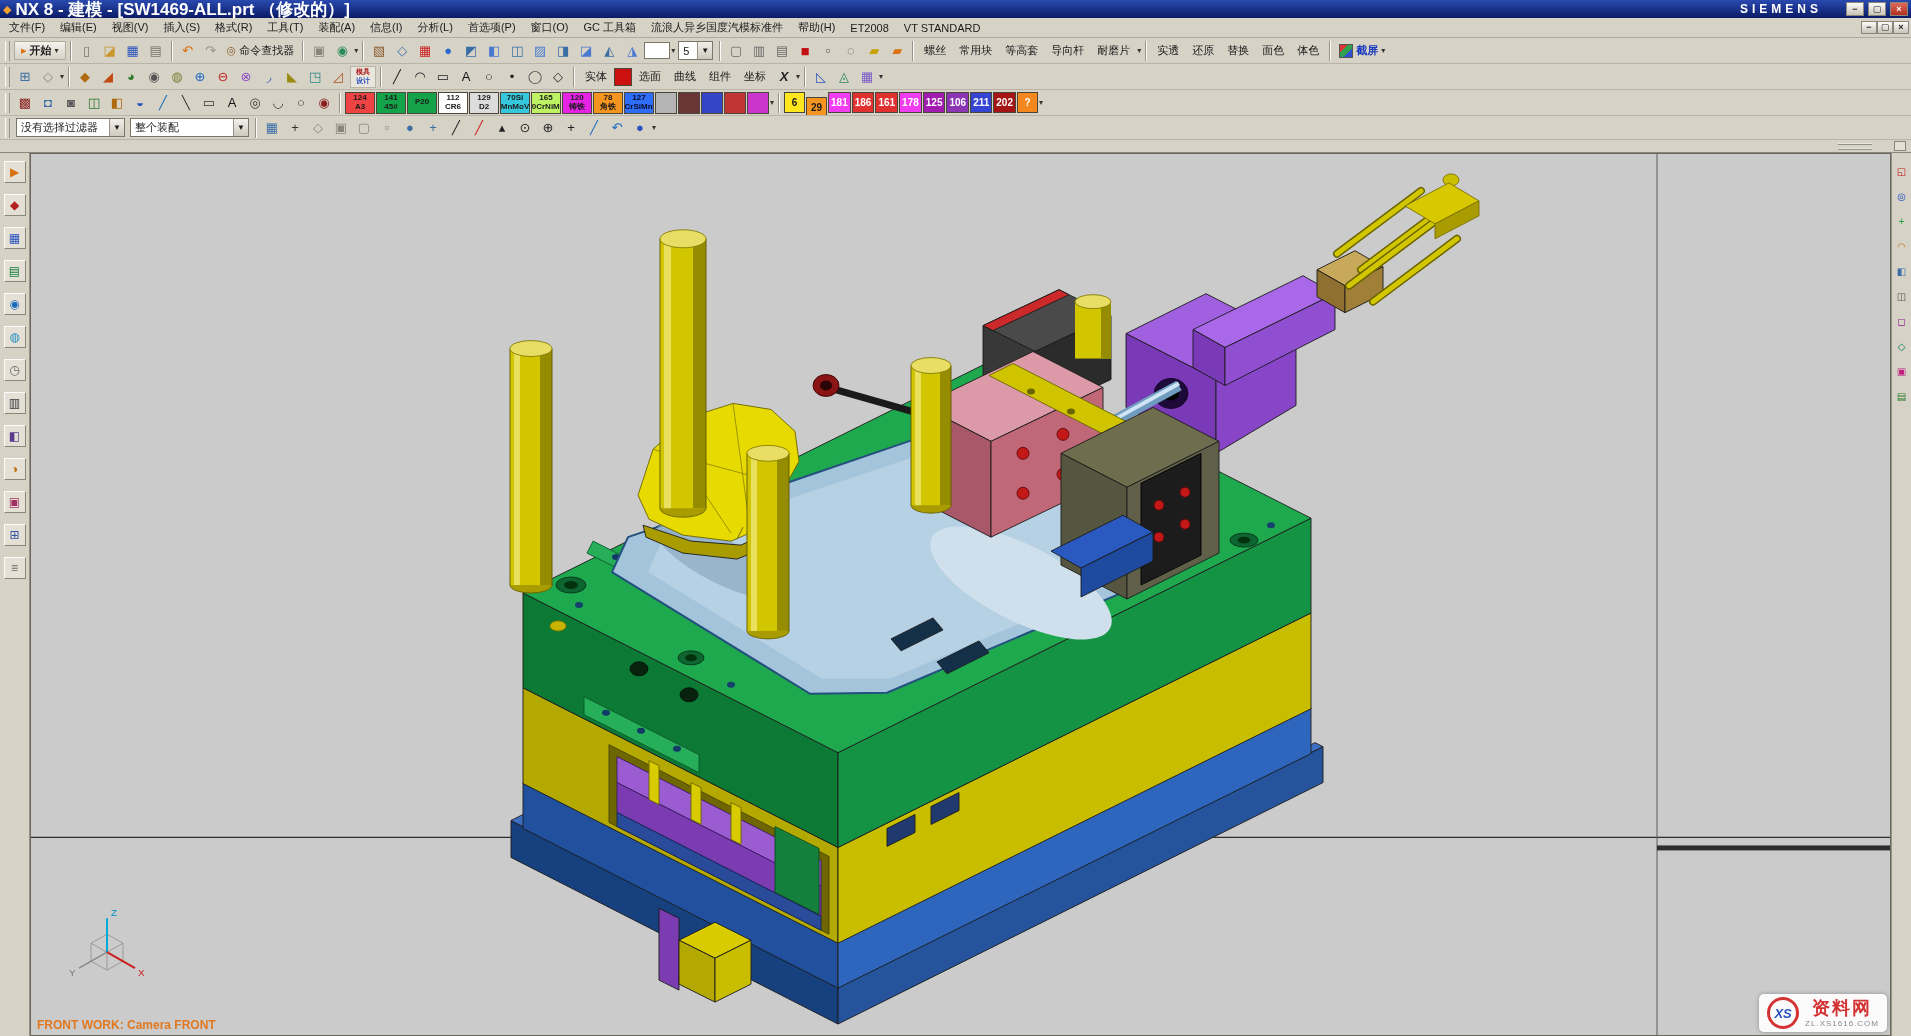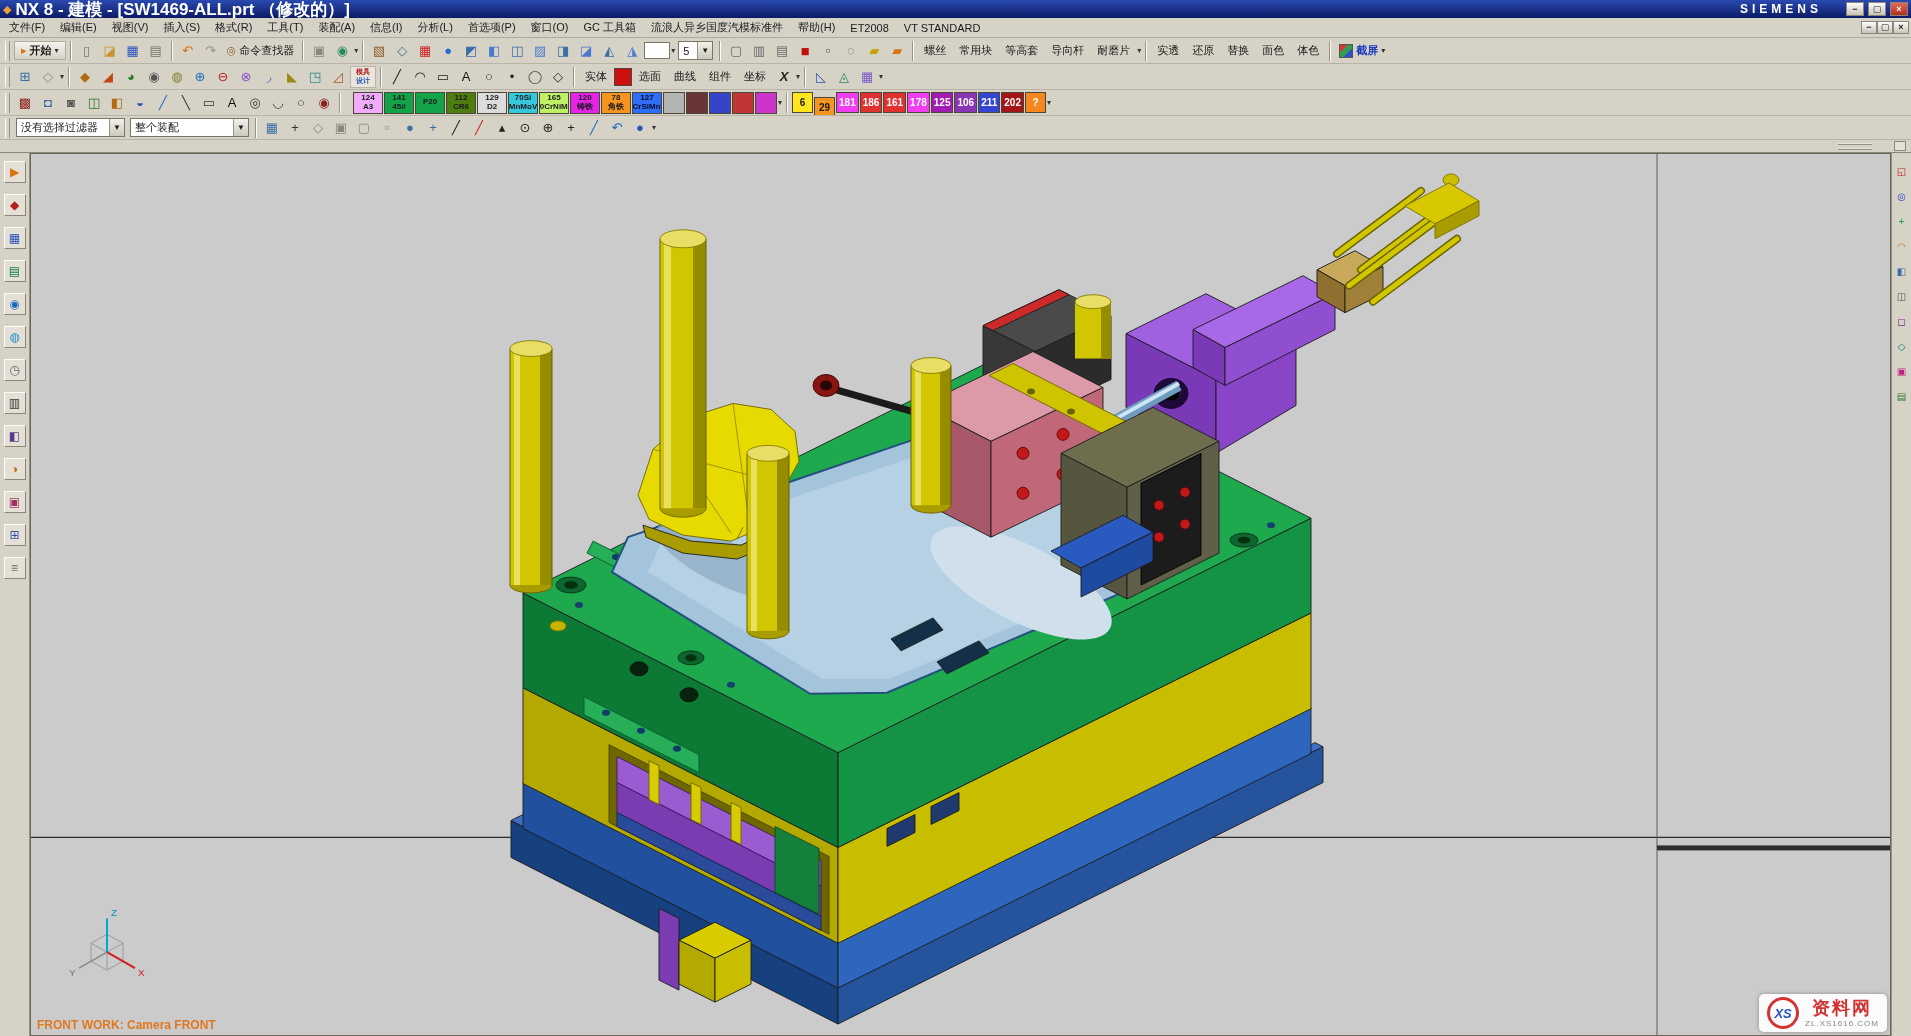--- a/index.html
+++ b/index.html
@@ -398,36 +398,36 @@
       <span class="tbico" style="color: rgb(51, 51, 51);">
         <span>○</span>
       </span>
       <span class="tbico" style="color: rgb(138, 32, 32);">
         <span>◉</span>
       </span>
     </div>
   <span class="sep"></span>
   <div class="rpt">
 
-      <span class="tile2" style="background: #f0abfc; color: rgb(26, 26, 26); margin-left: 8px;">
+      <span class="tile2" style="background: #ef4444; color: rgb(26, 26, 26);">
         <b>124</b>
         <b>A3</b>
       </span>
 
       <span class="tile2" style="background: rgb(21, 163, 73); color: rgb(26, 26, 26);">
         <b>141</b>
         <b>45#</b>
       </span>
 
       <span class="tile2" style="background: rgb(21, 163, 73); color: rgb(26, 26, 26);">
         <b>P20</b>
         <b></b>
       </span>
 
-      <span class="tile2" style="background: #4d7c0f; color: rgb(26, 26, 26);">
+      <span class="tile2" style="background: #ffffff; color: rgb(26, 26, 26);">
         <b>112</b>
         <b>CR6</b>
       </span>
 
       <span class="tile2" style="background: rgb(220, 220, 220); color: rgb(26, 26, 26);">
         <b>129</b>
         <b>D2</b>
       </span>
 
       <span class="tile2" style="background: rgb(53, 200, 220); color: rgb(26, 26, 26);">

